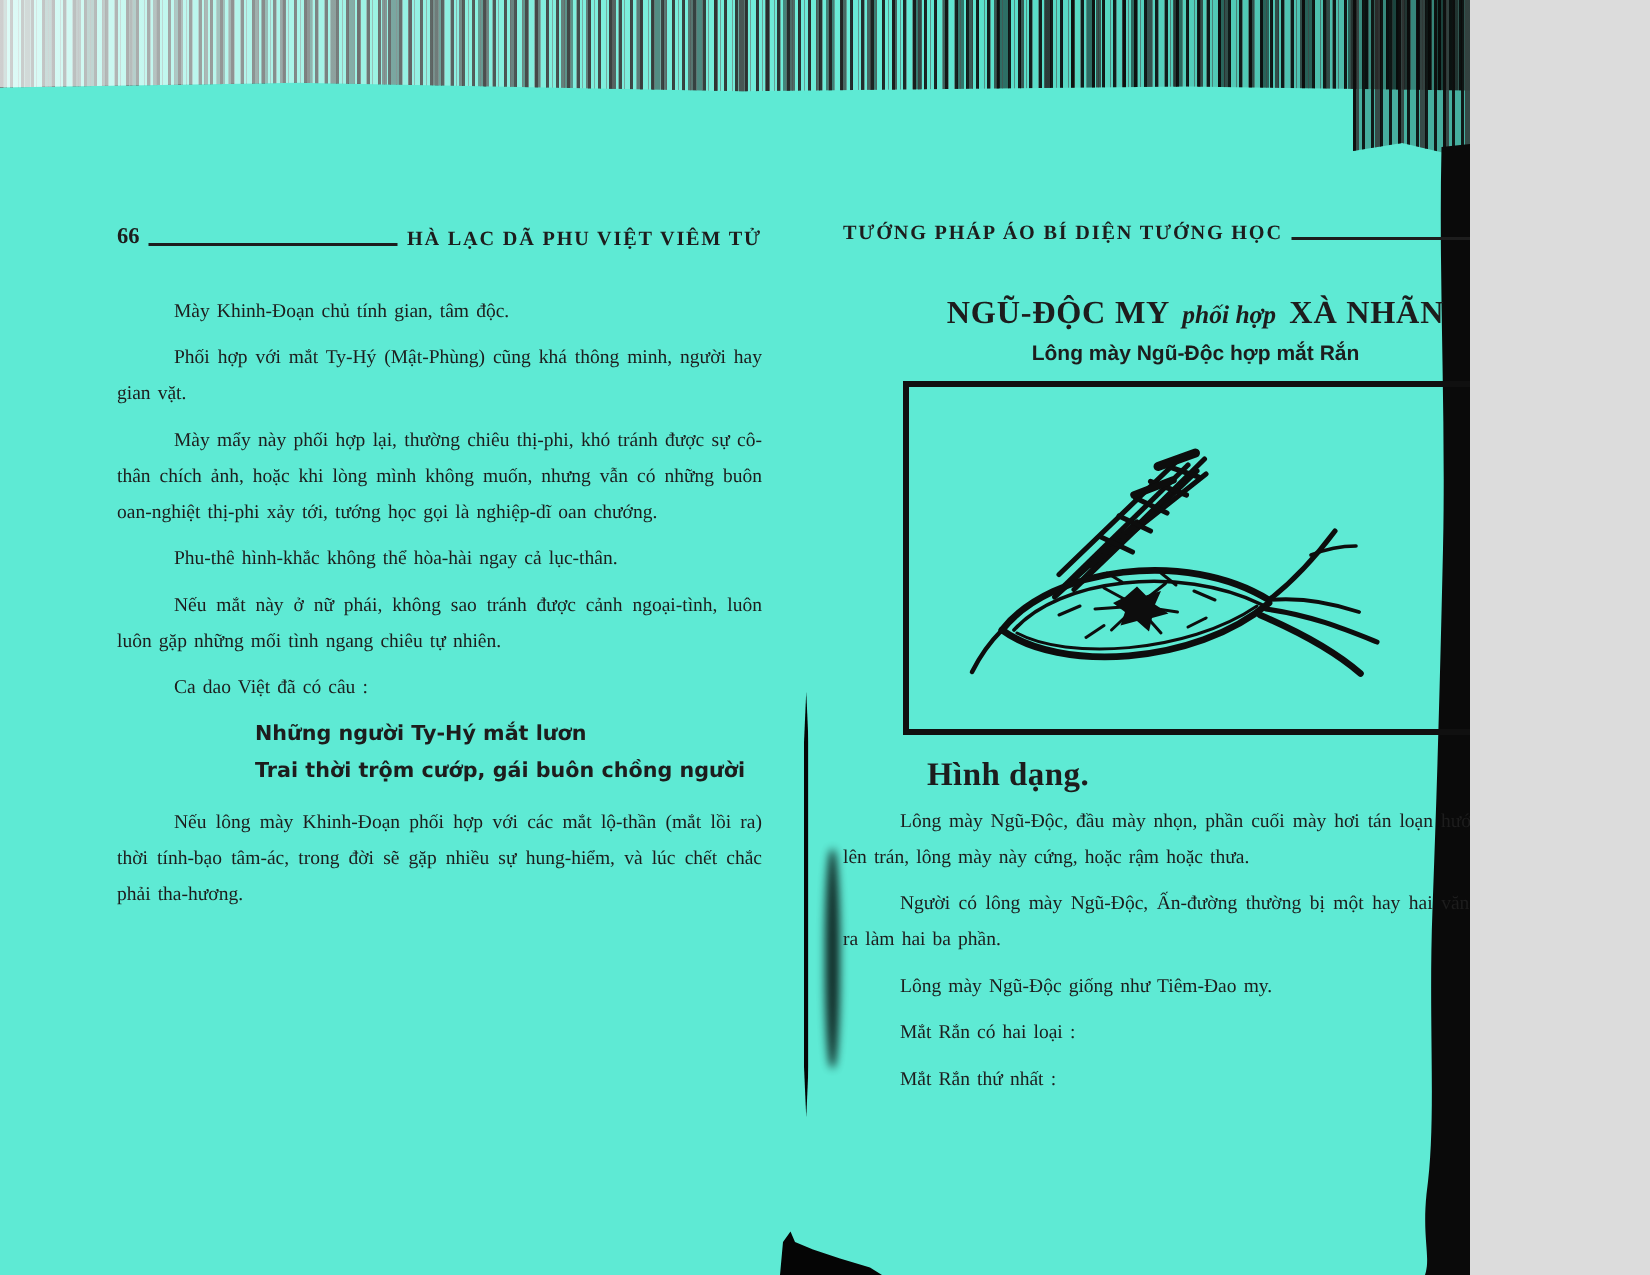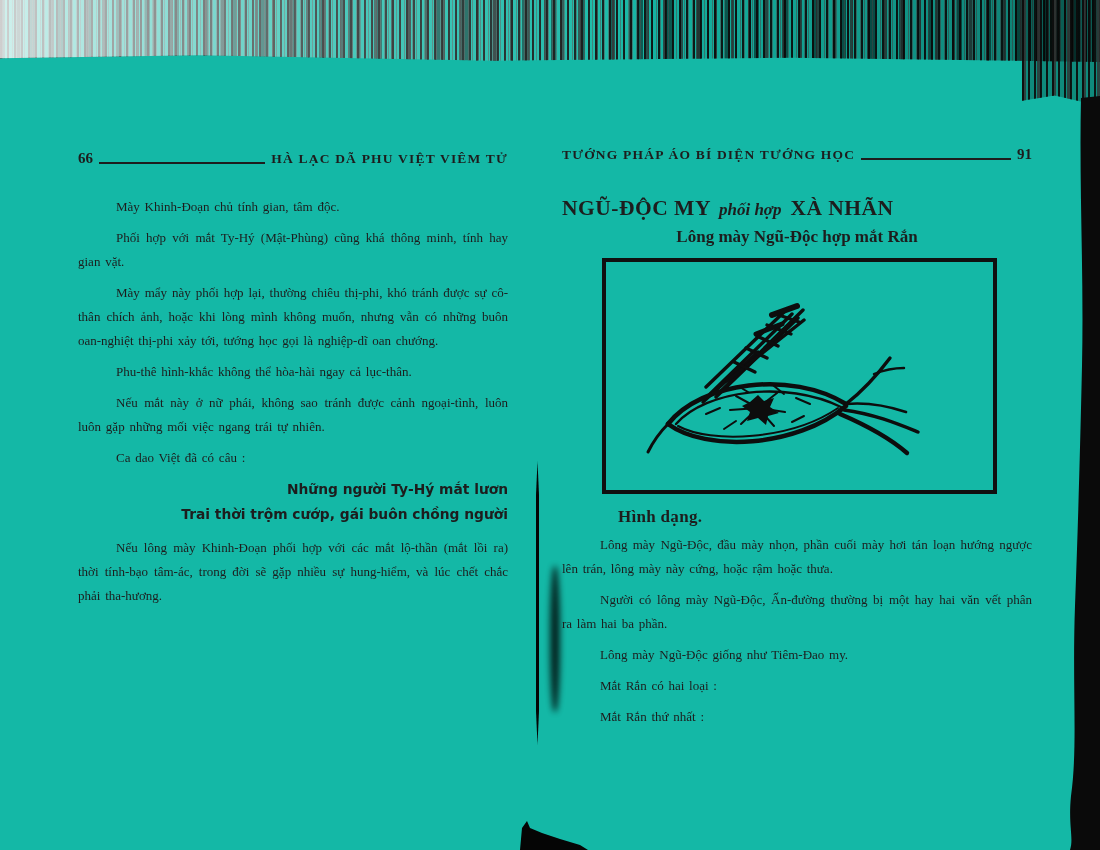--- a/index.html
+++ b/index.html
@@ -1,16 +1,16 @@
 <!DOCTYPE html>
 <html><head>
 <meta charset="utf-8">
 <style>
   html,body{margin:0;padding:0;background:#dcdcdc;}
-  .canvas{position:relative;width:1100px;height:850px;background:#14b8a6;overflow:hidden;
+  .canvas{position:relative;width:980px;height:850px;background:#5eead4;overflow:hidden;
           font-family:"Liberation Serif",serif;color:#1d1d1d;}
 
   
   .stripes{position:absolute;left:0;top:0;width:1100px;height:62px;
     background:
       repeating-linear-gradient(90deg,rgba(10,10,10,.9) 0 2px,transparent 2px 7px),
       repeating-linear-gradient(90deg,rgba(45,45,45,.75) 0 3px,transparent 3px 17px),
       repeating-linear-gradient(90deg,rgba(80,80,80,.55) 0 1px,transparent 1px 4px),
       repeating-linear-gradient(90deg,rgba(0,0,0,.5) 0 5px,transparent 5px 29px);
     clip-path:polygon(0 0,100% 0,100% 100%,72% 93%,45% 98%,18% 89%,0 94%);}
@@ -38,32 +38,32 @@
 
   .running-header{display:flex;align-items:flex-end;font-weight:700;font-size:13.5px;
     letter-spacing:1.2px;white-space:nowrap;}
   .hr-rule{flex:1;border-bottom:2px solid #1d1d1d;margin:0 6px 3px 6px;}
   .pagenum{font-size:15px;letter-spacing:0;font-weight:700;}
 
   .content-left{margin-top:28px;}
   .para{font-size:13px;line-height:24px;text-align:justify;text-indent:38px;
     margin:0 0 7px 0;word-spacing:1.5px;}
   .poem{margin:5px 0 9px 92px;font-family:"DejaVu Sans",sans-serif;font-weight:700;
-    font-size:13.8px;line-height:25px;white-space:nowrap;text-align:right;}
+    font-size:13.8px;line-height:25px;white-space:nowrap;}
 
-  .title-line{margin-top:33px;font-weight:700;font-size:21.5px;
+  .title-line{margin-top:33px;text-align:center;font-weight:700;font-size:21.5px;
     letter-spacing:.5px;white-space:nowrap;}
   .title-italic{font-style:italic;font-weight:600;font-size:17px;letter-spacing:0;padding:0 3px;}
-  .subtitle{text-align:center;font-family:Liberation Serif, serif;font-weight:700;
-    font-size:17px;margin-top:6px;}
+  .subtitle{text-align:center;font-family:Liberation Sans, sans-serif;font-weight:700;
+    font-size:14px;margin-top:6px;}
   .subtitle + .subtitle{margin-top:3px;}
   .figure-frame{margin:11px 0 0 40px;width:387px;height:228px;border:4px solid #101010;
     box-sizing:content-box;}
   .figure-frame svg{display:block;width:100%;height:100%;}
-  .section-heading{margin:13px 0 6px 56px;font-size:17px;font-weight:700;letter-spacing:.3px;}
+  .section-heading{margin:13px 0 6px 56px;font-size:22px;font-weight:700;letter-spacing:.3px;}
 </style>
 </head>
 <body>
 
 <div class="canvas">
 
   <div class="stripes"></div>
   <div class="stripes-corner"></div>
   <svg class="right-edge" viewBox="0 0 34 754" preserveAspectRatio="none">
     <path d="M34 0 L15 2 C13 90 18 180 16 270 C14 360 12 430 9 510 C6 590 12 650 5 700 C2 730 8 742 4 754 L34 754 Z" fill="#0a0a0a"></path>
@@ -75,24 +75,24 @@
   </svg>
 
   <div class="page page-left">
     <div class="running-header">
       <span class="pagenum">66</span>
       <span class="hr-rule"></span>
       <span>HÀ LẠC DÃ PHU VIỆT VIÊM TỬ</span>
     </div>
     <div class="content-left">
       <p class="para">Mày Khinh-Đoạn chủ tính gian, tâm độc.</p>
-      <p class="para">Phối hợp với mắt Ty-Hý (Mật-Phùng) cũng khá thông minh, tính hay gian vặt.</p>
+      <p class="para">Phối hợp với mắt Ty-Hý (Mật-Phùng) cũng khá thông minh, người hay gian vặt.</p>
       <p class="para">Mày mẩy này phối hợp lại, thường chiêu thị-phi, khó tránh được sự cô-thân chích ảnh, hoặc khi lòng mình không muốn, nhưng vẫn có những buôn oan-nghiệt thị-phi xảy tới, tướng học gọi là nghiệp-dĩ oan chướng.</p>
       <p class="para">Phu-thê hình-khắc không thể hòa-hài ngay cả lục-thân.</p>
-      <p class="para">Nếu mắt này ở nữ phái, không sao tránh được cảnh ngoại-tình, luôn luôn gặp những mối việc ngang trái tự nhiên.</p>
+      <p class="para">Nếu mắt này ở nữ phái, không sao tránh được cảnh ngoại-tình, luôn luôn gặp những mối tình ngang chiêu tự nhiên.</p>
       <p class="para">Ca dao Việt đã có câu :</p>
       <div class="poem">
         <div>Những người Ty-Hý mắt lươn</div>
         <div>Trai thời trộm cướp, gái buôn chồng người</div>
       </div>
       <p class="para">Nếu lông mày Khinh-Đoạn phối hợp với các mắt lộ-thần (mắt lồi ra) thời tính-bạo tâm-ác, trong đời sẽ gặp nhiều sự hung-hiểm, và lúc chết chắc phải tha-hương.</p>
     </div>
   </div>
 
   <div class="page page-right">

